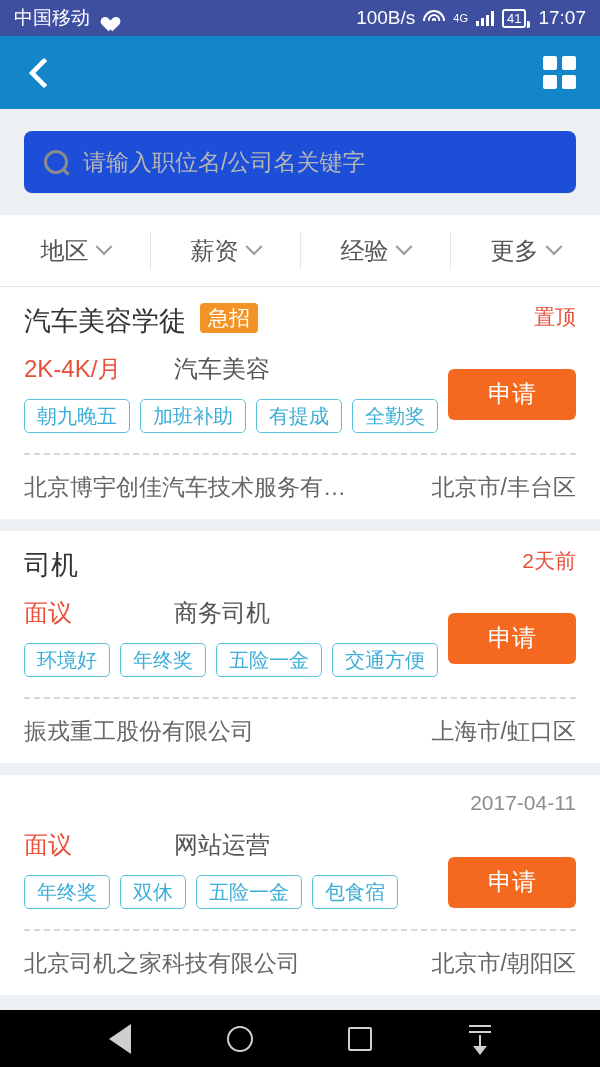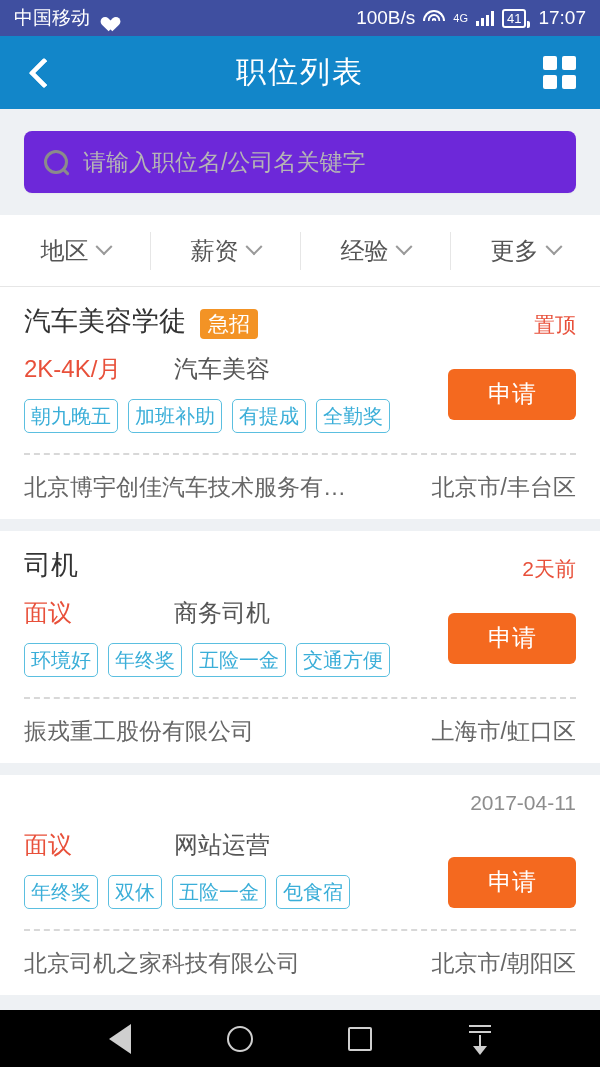--- a/index.html
+++ b/index.html
@@ -58,21 +58,21 @@
     position:absolute; left:0; right:0; text-align:center;
     color:#fff; font-size:30px; letter-spacing:2px; pointer-events:none;
   }
   .grid-ic{ display:grid; grid-template-columns:14px 14px; grid-template-rows:14px 14px;
     gap:5px; z-index:2; }
   .grid-ic i{ background:#fff; border-radius:2px; display:block; }
 
   
   .searchwrap{ background:#eef1f4; padding:22px 24px; flex:0 0 auto; }
   .searchbox{
-    height:62px; background:#6d28d9; border-radius:8px;
+    height:62px; background:#1d4ed8; border-radius:8px;
     display:flex; align-items:center; padding:0 20px; gap:14px;
     box-shadow:0 1px 2px rgba(0,0,0,0.04);
   }
   .mag{ width:25px; height:25px; position:relative; flex:0 0 25px; }
   .mag:before{ content:""; position:absolute; width:18px; height:18px; border:3px solid #8b8b8b;
     border-radius:50%; top:0; left:0; }
   .mag:after{ content:""; position:absolute; width:9px; height:3px; background:#8b8b8b;
     transform:rotate(45deg); bottom:2px; right:-1px; border-radius:2px; }
   .search-ph{ color:#b5b5b5; font-size:23px; }
 
@@ -83,33 +83,33 @@
     height:42px; position:relative; color:#555; font-size:24px; }
   .filter + .filter:before{
     content:""; position:absolute; left:0; top:2px; bottom:2px; width:1px; background:#e6e6e6;
   }
   .chev{ width:12px; height:12px; border-right:2px solid #9a9a9a; border-bottom:2px solid #9a9a9a;
     transform:rotate(45deg) translate(-3px,-3px); }
 
   
   .list{ flex:1 1 auto; overflow:hidden; background:#eef1f4; }
   .card{ background:#fff; padding:16px 24px 0 24px; margin-bottom:12px; position:relative; }
-  .card-row1{ display:flex; align-items:flex-end; }
+  .card-row1{ display:flex; align-items:flex-start; }
   .job-title{ font-size:27px; color:#333; }
   .badge{ background:#f39325; color:#fff; font-size:21px; border-radius:4px;
     padding:3px 8px; margin-left:14px; line-height:1.15; }
   .meta{ margin-left:auto; font-size:21px; }
   .meta.hot{ color:#e8503a; }
   .meta.gray{ color:#8d8d8d; }
   .card-row2{ display:flex; align-items:center; margin-top:14px; }
   .salary{ color:#e8503a; font-size:24px; min-width:150px; }
   .category{ color:#555; font-size:24px; }
   .tags{ display:flex; gap:10px; margin-top:14px; flex-wrap:wrap; }
   .tag{ border:1px solid #5bbfe0; color:#3aaed8; font-size:20px;
-    border-radius:5px; padding:4px 6px; line-height:1.2; }
+    border-radius:5px; padding:4px 12px; line-height:1.2; }
   .apply{
     position:absolute; right:24px; top:82px;
     background:#f4691f; color:#fff; font-size:24px;
     border-radius:6px; padding:11px 40px; border:none; line-height:1.2;
   }
   .divider{ border-top:2px dashed #d8d8d8; margin-top:20px; }
   .card-foot{ display:flex; align-items:center; justify-content:space-between;
     height:64px; font-size:23px; color:#666; }
   .company{ color:#666; white-space:nowrap; overflow:hidden; text-overflow:ellipsis; max-width:400px; }
   .location{ color:#666; }
@@ -157,21 +157,20 @@
       <span class="batt">
         <span class="batt-body">41</span>
         <span class="batt-tip"></span>
       </span>
       <span>17:07</span>
     </div>
   </div>
 
   <div class="appbar">
     <div class="back-ic"></div>
-    <div class="appbar-title">职位列表</div>
     <div class="grid-ic">
         <i></i>
         <i></i>
         <i></i>
         <i></i>
       </div>
   </div>
 
   <div class="searchwrap">
     <div class="searchbox">

